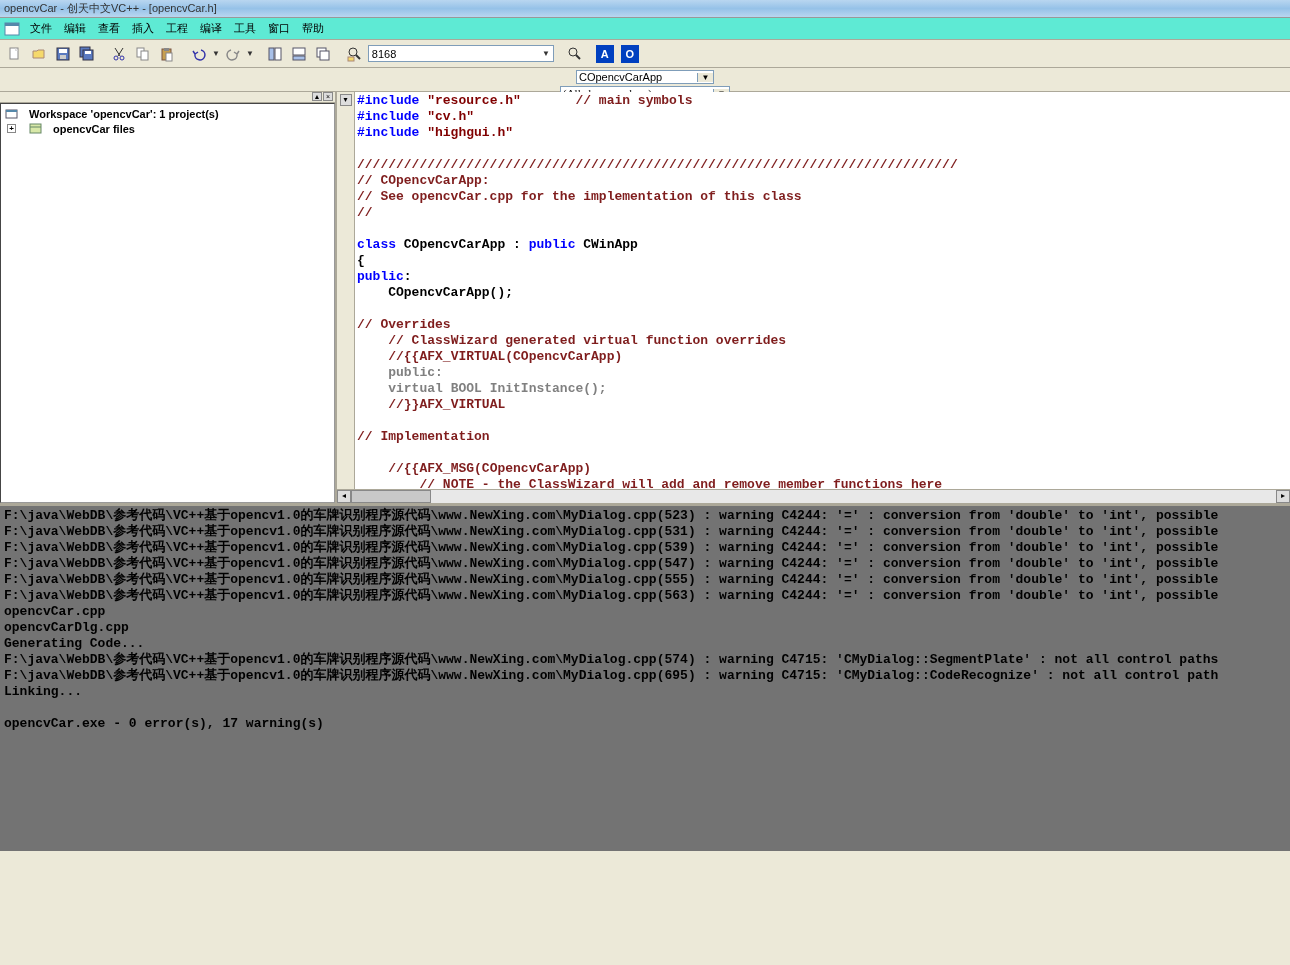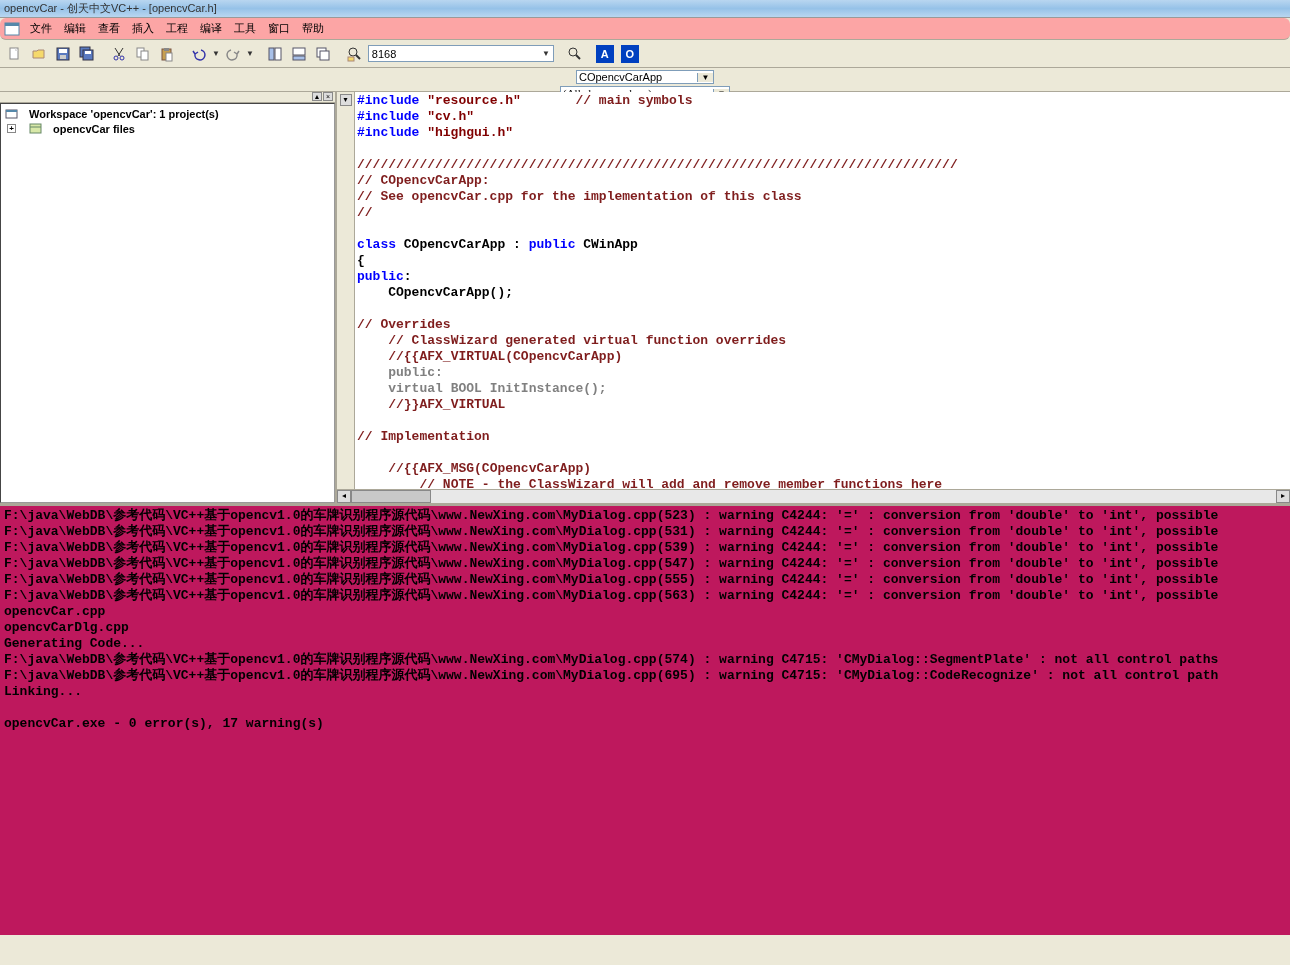--- a/index.html
+++ b/index.html
@@ -1,21 +1,21 @@
 <!DOCTYPE html>
 <html><head>
 <meta charset="utf-8">
 <style>
 * { margin: 0; padding: 0; box-sizing: border-box; }
 body { font-family: Tahoma, Arial, sans-serif; font-size: 11px; background: #ece9d8; overflow: hidden; width: 1290px; height: 965px; }
 
 .titlebar { background: linear-gradient(to bottom, #b9d6f0 0%, #96c2e8 50%, #b9d6f0 100%); height: 18px; display: flex; align-items: center; padding: 0 4px; border-bottom: 1px solid #999; }
 .titlebar span { font-size: 11px; color: #333; }
 
-.menubar { background: #fca5a5; height: 22px; display: flex; align-items: center; padding: 0 4px; border-bottom: 1px solid #aca899; border-radius: 6px; }
+.menubar { background: #5eead4; height: 22px; display: flex; align-items: center; padding: 0 4px; border-bottom: 1px solid #aca899; }
 .menubar .menu-icon { width: 16px; height: 14px; margin-right: 4px; }
 .menubar .menu-item { padding: 2px 6px; cursor: default; }
 
 .toolbar { background: #ece9d8; height: 28px; display: flex; align-items: center; padding: 2px 4px; border-bottom: 1px solid #aca899; gap: 2px; }
 .tb-btn { width: 22px; height: 22px; border: 1px solid transparent; display: inline-flex; align-items: center; justify-content: center; }
 .tb-sep { width: 6px; }
 .tb-input { height: 17px; border: 1px solid #7f9db9; background: white; font-size: 11px; padding: 1px 3px; display: inline-flex; align-items: center; justify-content: space-between; }
 .tb-arrow { font-size: 8px; color: #333; }
 .sq { width: 18px; height: 18px; display: inline-flex; align-items: center; justify-content: center; font-weight: bold; color: white; font-size: 11px; }
 .sq-a { background: #0040c0; }
@@ -49,21 +49,21 @@
 .code { flex: 1; font-family: Consolas, "Courier New", monospace; font-size: 13px; line-height: 16px; padding: 1px 2px; white-space: pre; overflow: auto; font-weight: bold; }
 .kw { color: #0000ff; }
 .str { color: #800000; }
 .cm { color: #7f1d1d; }
 .gray { color: #808080; }
 .editor-scroll { height: 14px; background: #ece9d8; border-top: 1px solid #aca899; display: flex; }
 .editor-scroll .sbtn { width: 14px; border: 1px solid #888; background: #ddd; font-size: 8px; text-align: center; }
 .editor-scroll .track { flex: 1; background: #e8e8e8; }
 .editor-scroll .thumb { width: 80px; height: 100%; background: #c8c8c8; border: 1px solid #888; }
 
-.output-area { height: 432px; background: #be185d; border-top: 3px solid #aca899; font-family: Consolas, "Courier New", monospace; font-size: 13px; line-height: 16px; padding: 2px 4px; overflow: auto; white-space: pre; font-weight: bold; }
+.output-area { height: 348px; background: #737373; border-top: 3px solid #aca899; font-family: Consolas, "Courier New", monospace; font-size: 13px; line-height: 16px; padding: 2px 4px; overflow: auto; white-space: pre; font-weight: bold; }
 
 .icon-svg { width: 16px; height: 16px; }
 </style>
 </head>
 <body>
 
 <div class="titlebar">
   <span>opencvCar - 创天中文VC++ - [opencvCar.h]</span>
 </div>
 

